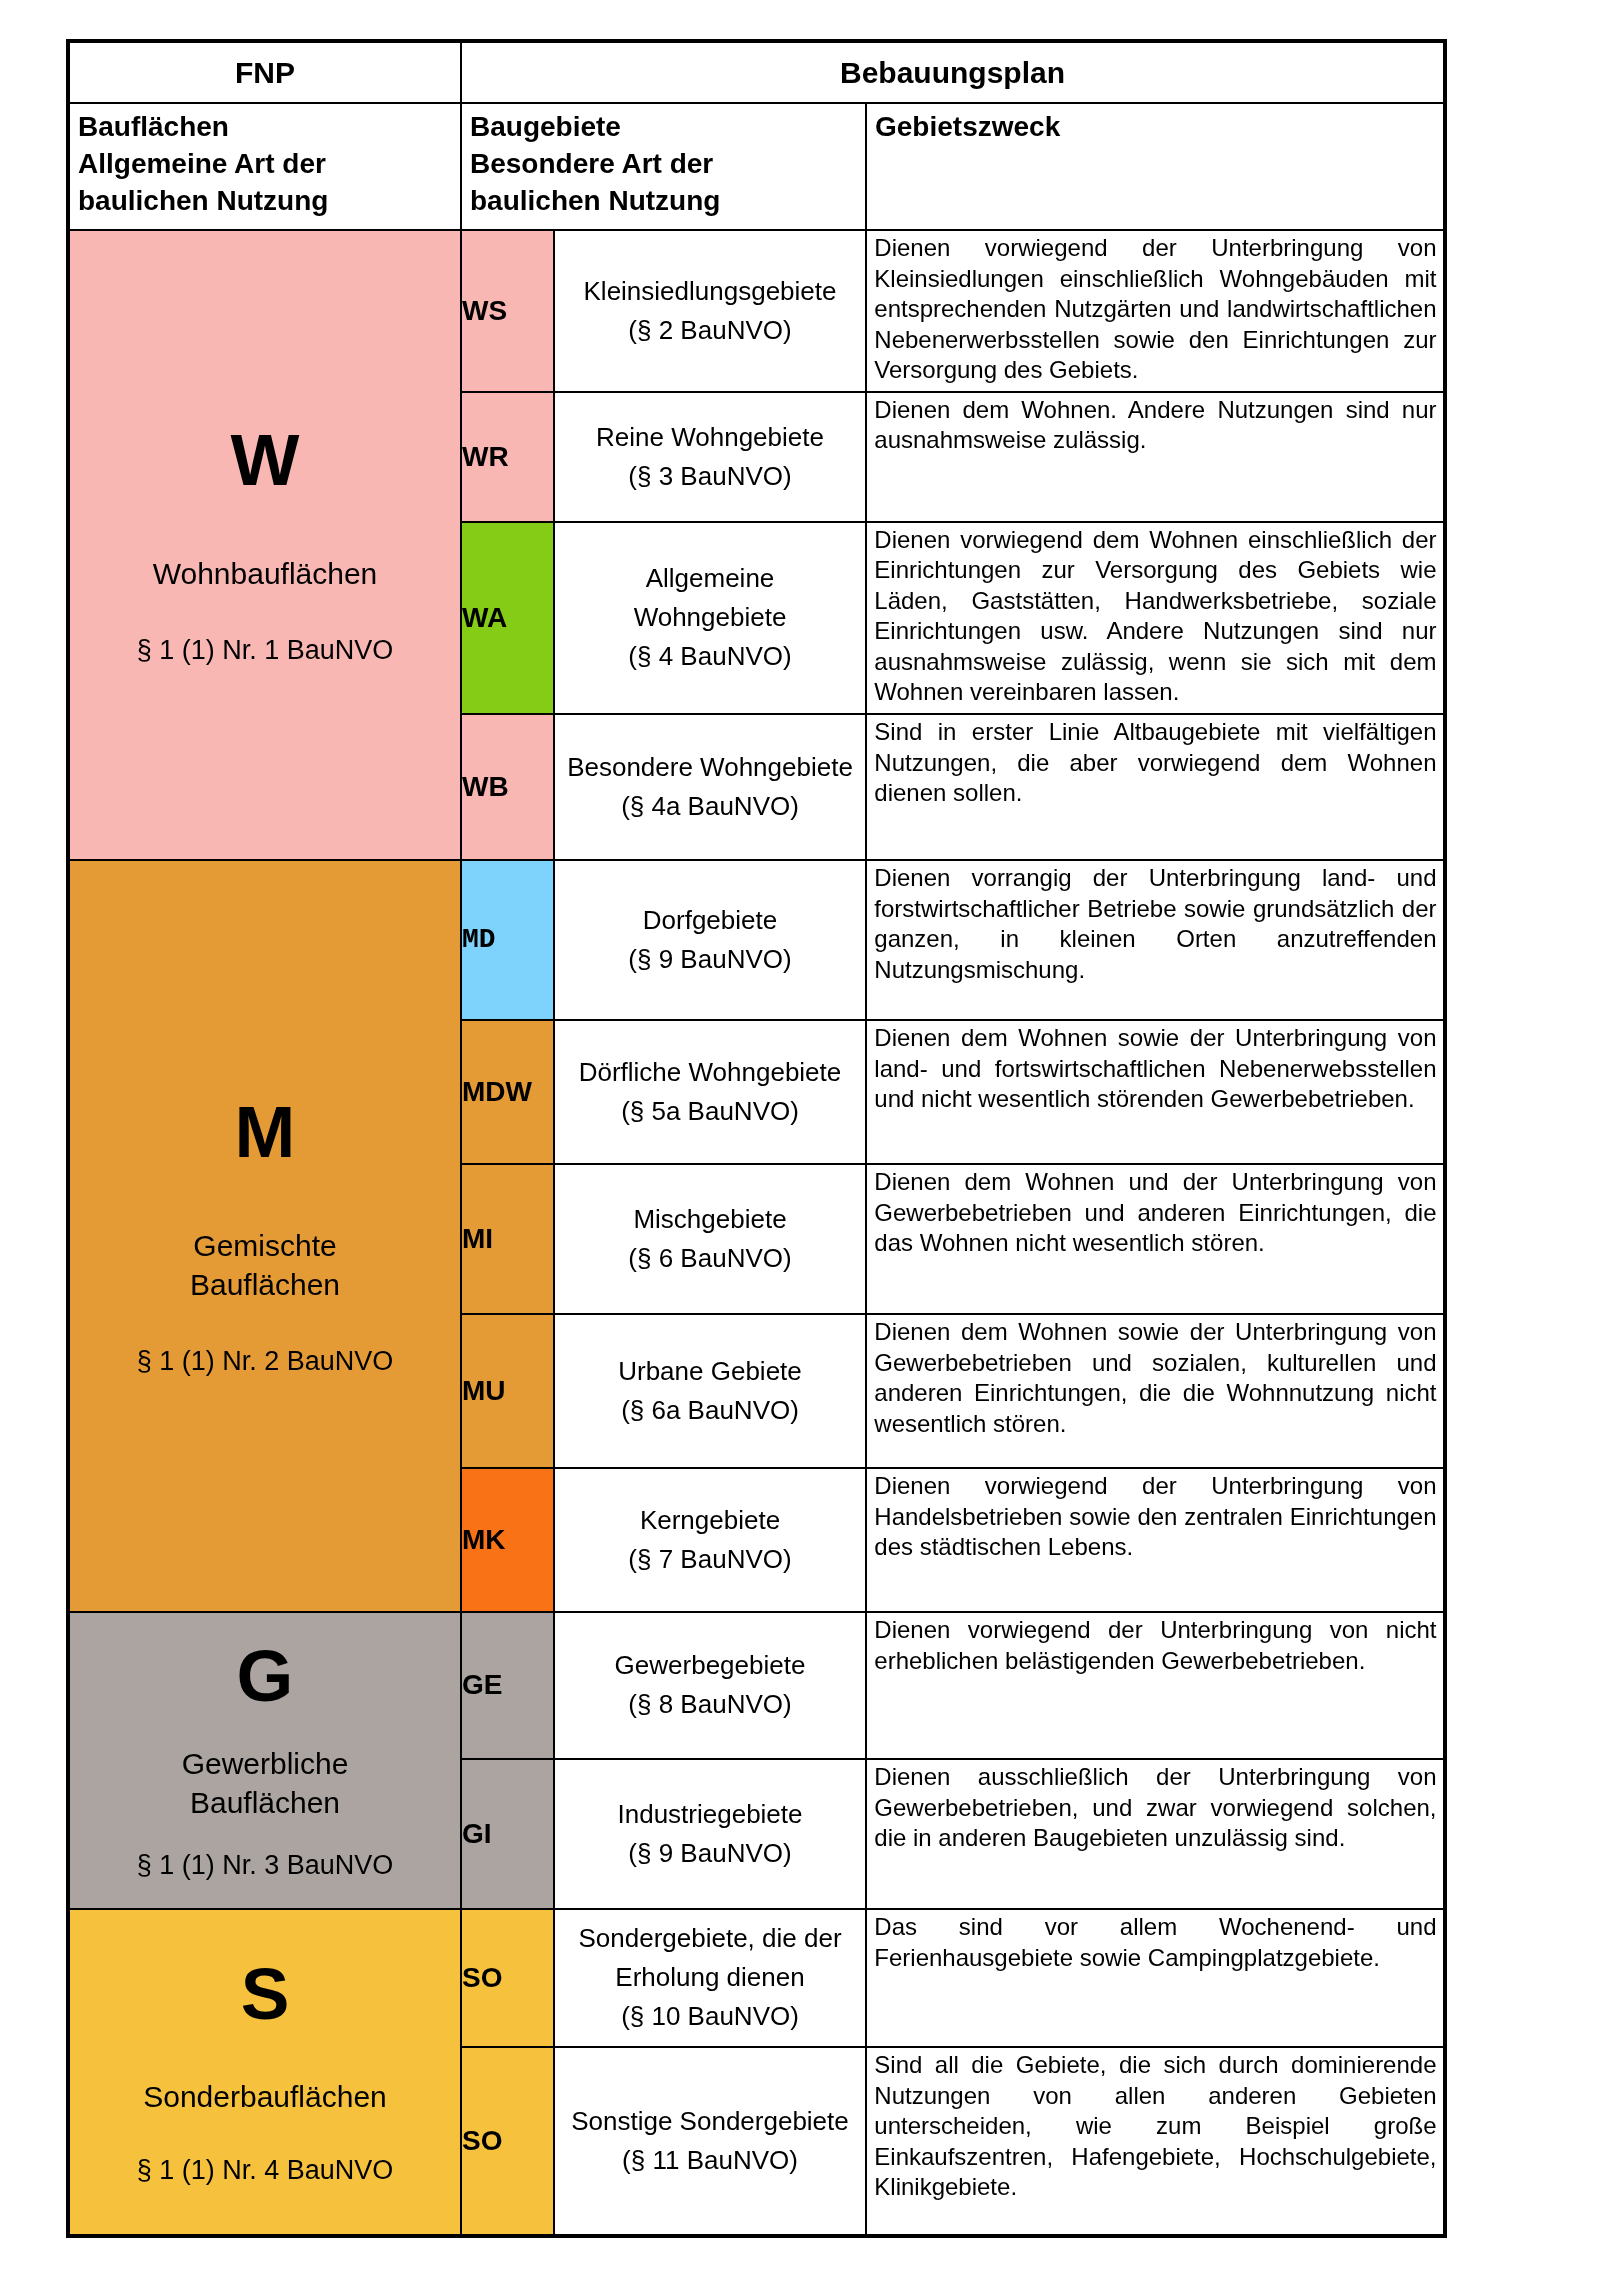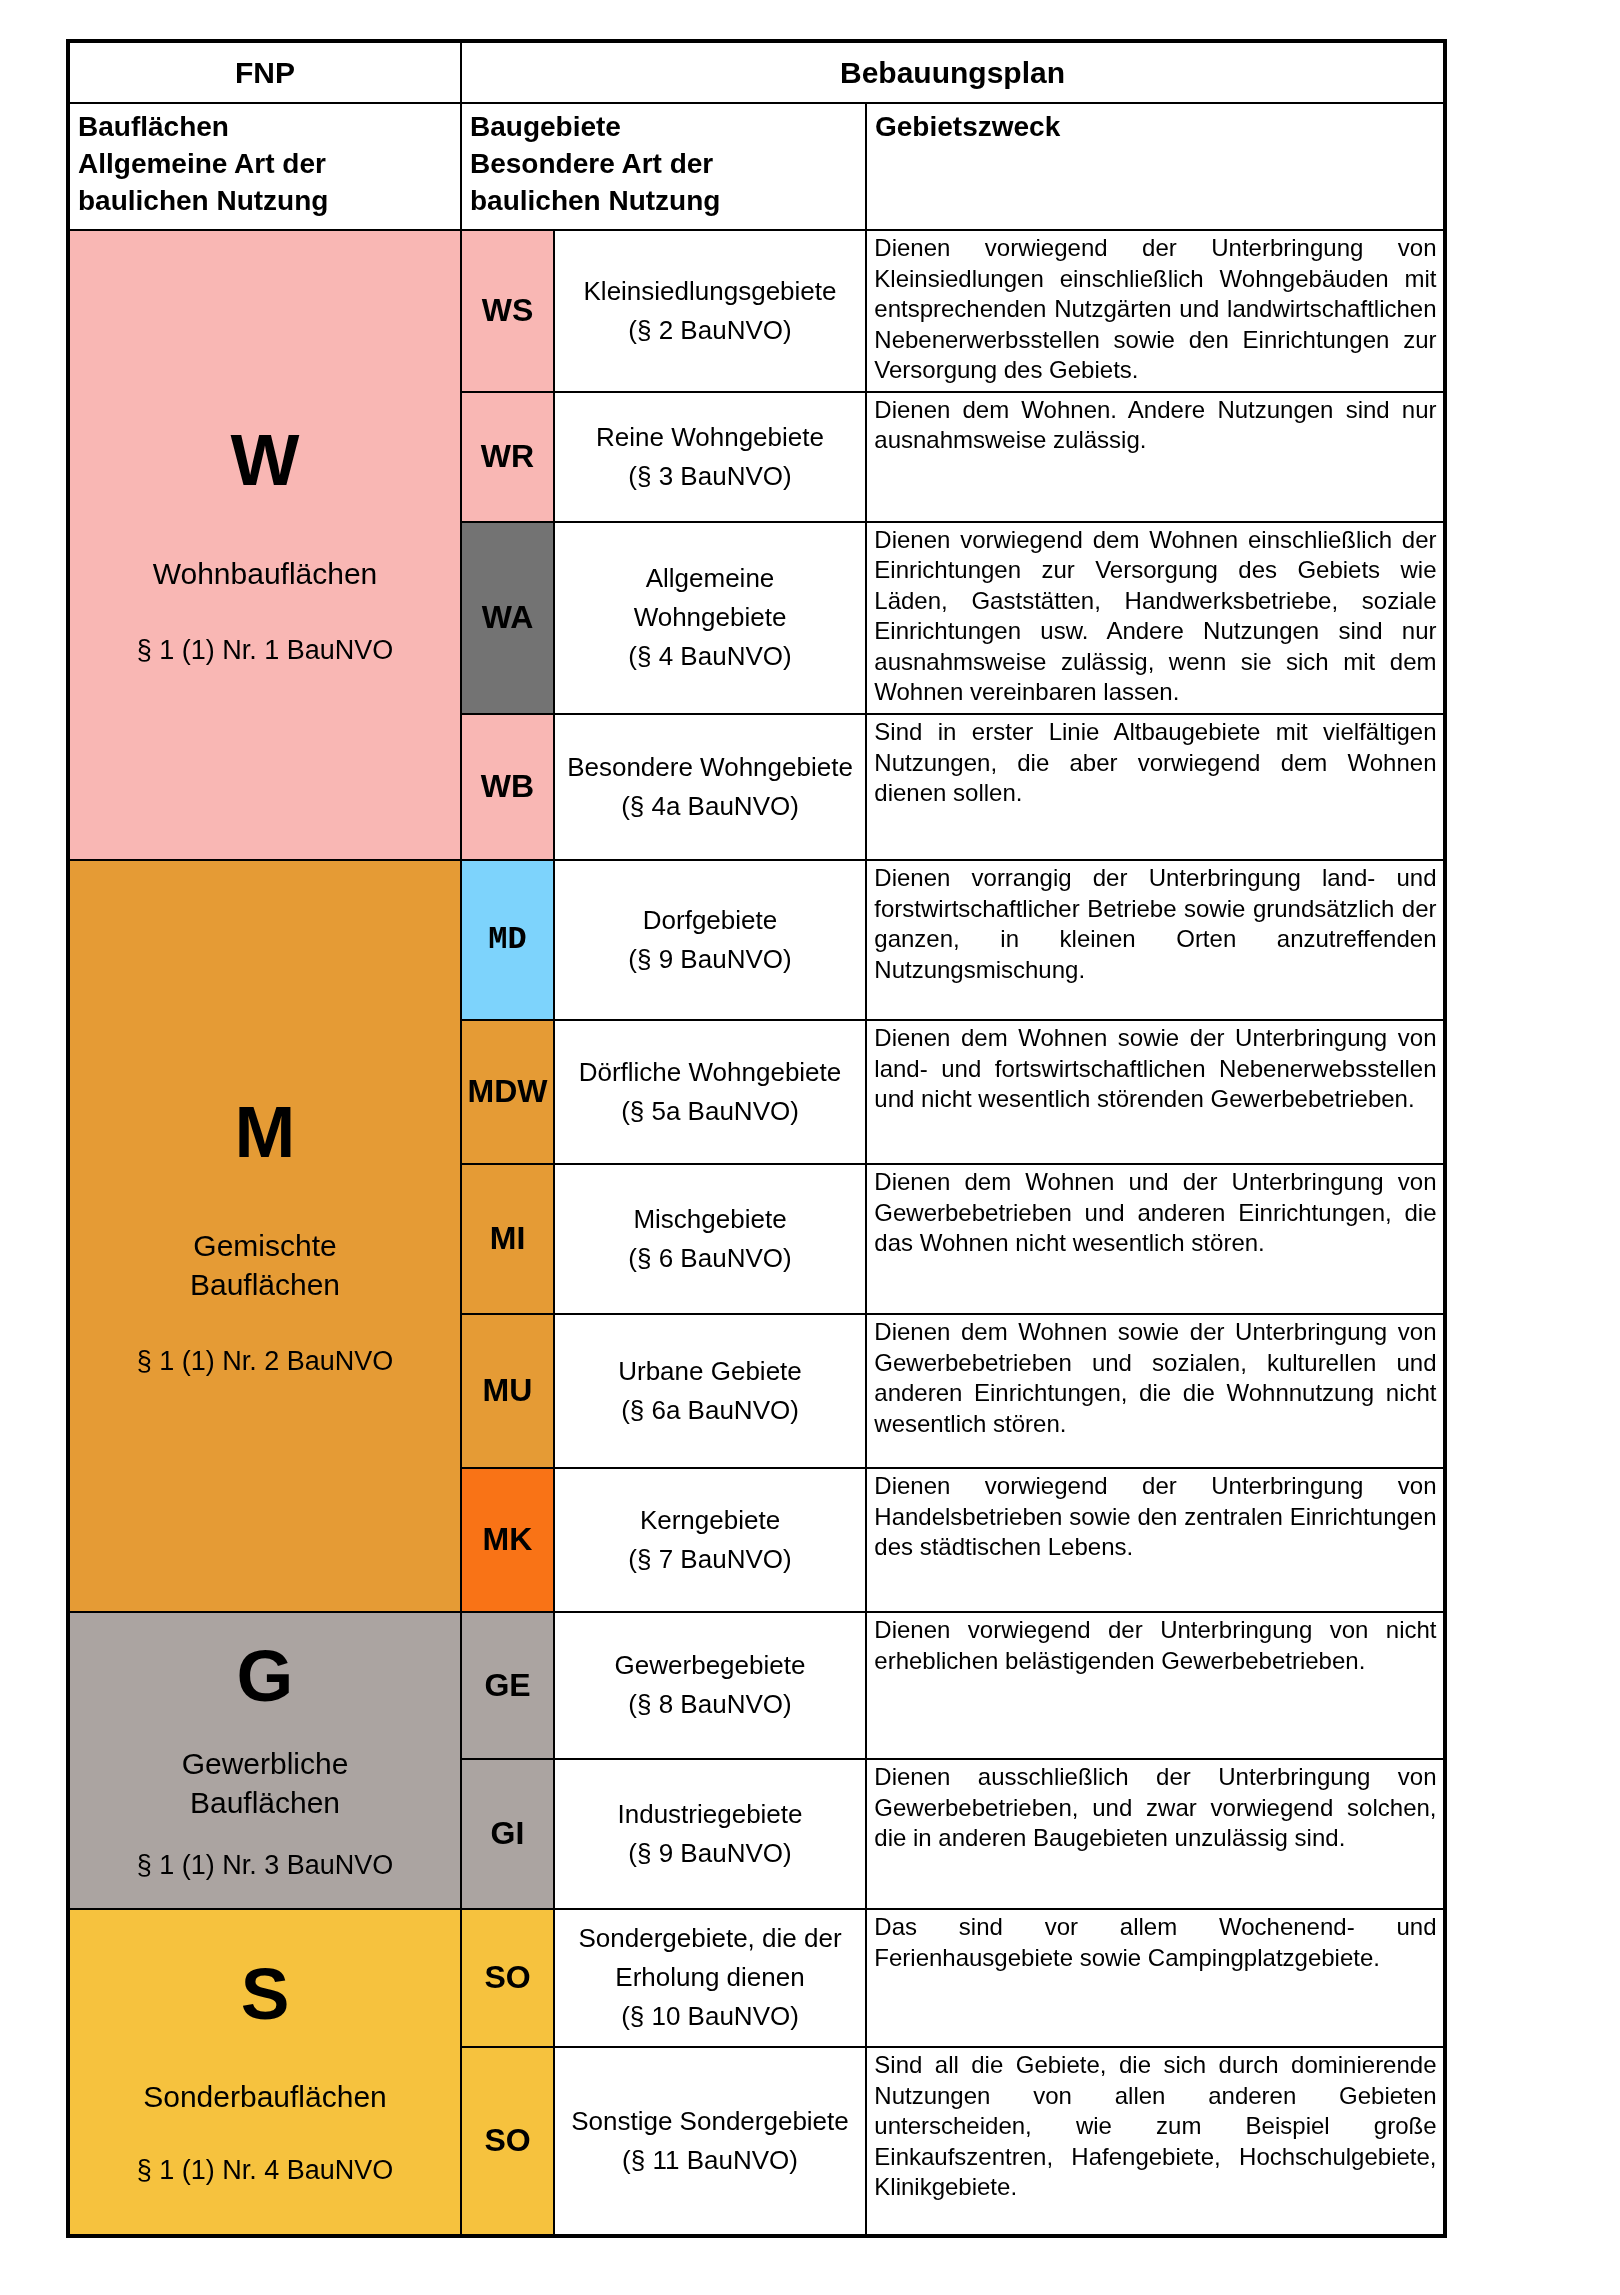--- a/index.html
+++ b/index.html
@@ -37,21 +37,21 @@
   .section-law { font-size:27px;text-align:center; }
   .gap-lg .section-title { margin-top:58px; }
   .gap-lg .section-law   { margin-top:42px; }
   .gap-md .section-title { margin-top:47px; }
   .gap-md .section-law   { margin-top:39px; }
   .gap-sm .section-title { margin-top:32px; }
   .gap-sm .section-law   { margin-top:27.5px; }
 
   
   .code-cell {
-    font-weight:bold; font-size:32px; text-align:center; vertical-align:middle;margin-left:16px;
+    font-weight:bold; font-size:28px; vertical-align:middle;margin-left:16px;
   }
 
   
   .name-cell {
     background:#fff; font-size:26px; text-align:center; vertical-align:middle;
     line-height:1.5; padding:3.2px 11.3px;margin-left:46px;
   }
   .name-cell .district-ref { display:block; }
 
   
@@ -105,21 +105,21 @@
     </tr>
     <tr style="height:130px">
       <td class="code-cell" style="background-color: rgb(249, 183, 180);">WR</td>
       <td class="name-cell">
         <span class="district-name">Reine Wohngebiete</span>
         <span class="district-ref">(§ 3 BauNVO)</span>
       </td>
       <td class="purpose-cell">Dienen dem Wohnen. Andere Nutzungen sind nur ausnahmsweise zulässig.</td>
     </tr>
     <tr style="height:186px">
-      <td class="code-cell" style="background-color: #737373;">WA</td>
+      <td class="code-cell" style="background-color: #84cc16;">WA</td>
       <td class="name-cell">
         <span class="district-name">Allgemeine Wohngebiete</span>
         <span class="district-ref">(§ 4 BauNVO)</span>
       </td>
       <td class="purpose-cell">Dienen vorwiegend dem Wohnen einschließlich der Einrichtungen zur Versorgung des Gebiets wie Läden, Gaststätten, Handwerksbetriebe, soziale Einrichtungen usw. Andere Nutzungen sind nur ausnahmsweise zulässig, wenn sie sich mit dem Wohnen vereinbaren lassen.</td>
     </tr>
     <tr style="height:146px">
       <td class="code-cell" style="background-color: rgb(249, 183, 180);">WB</td>
       <td class="name-cell">
         <span class="district-name">Besondere Wohngebiete</span>

